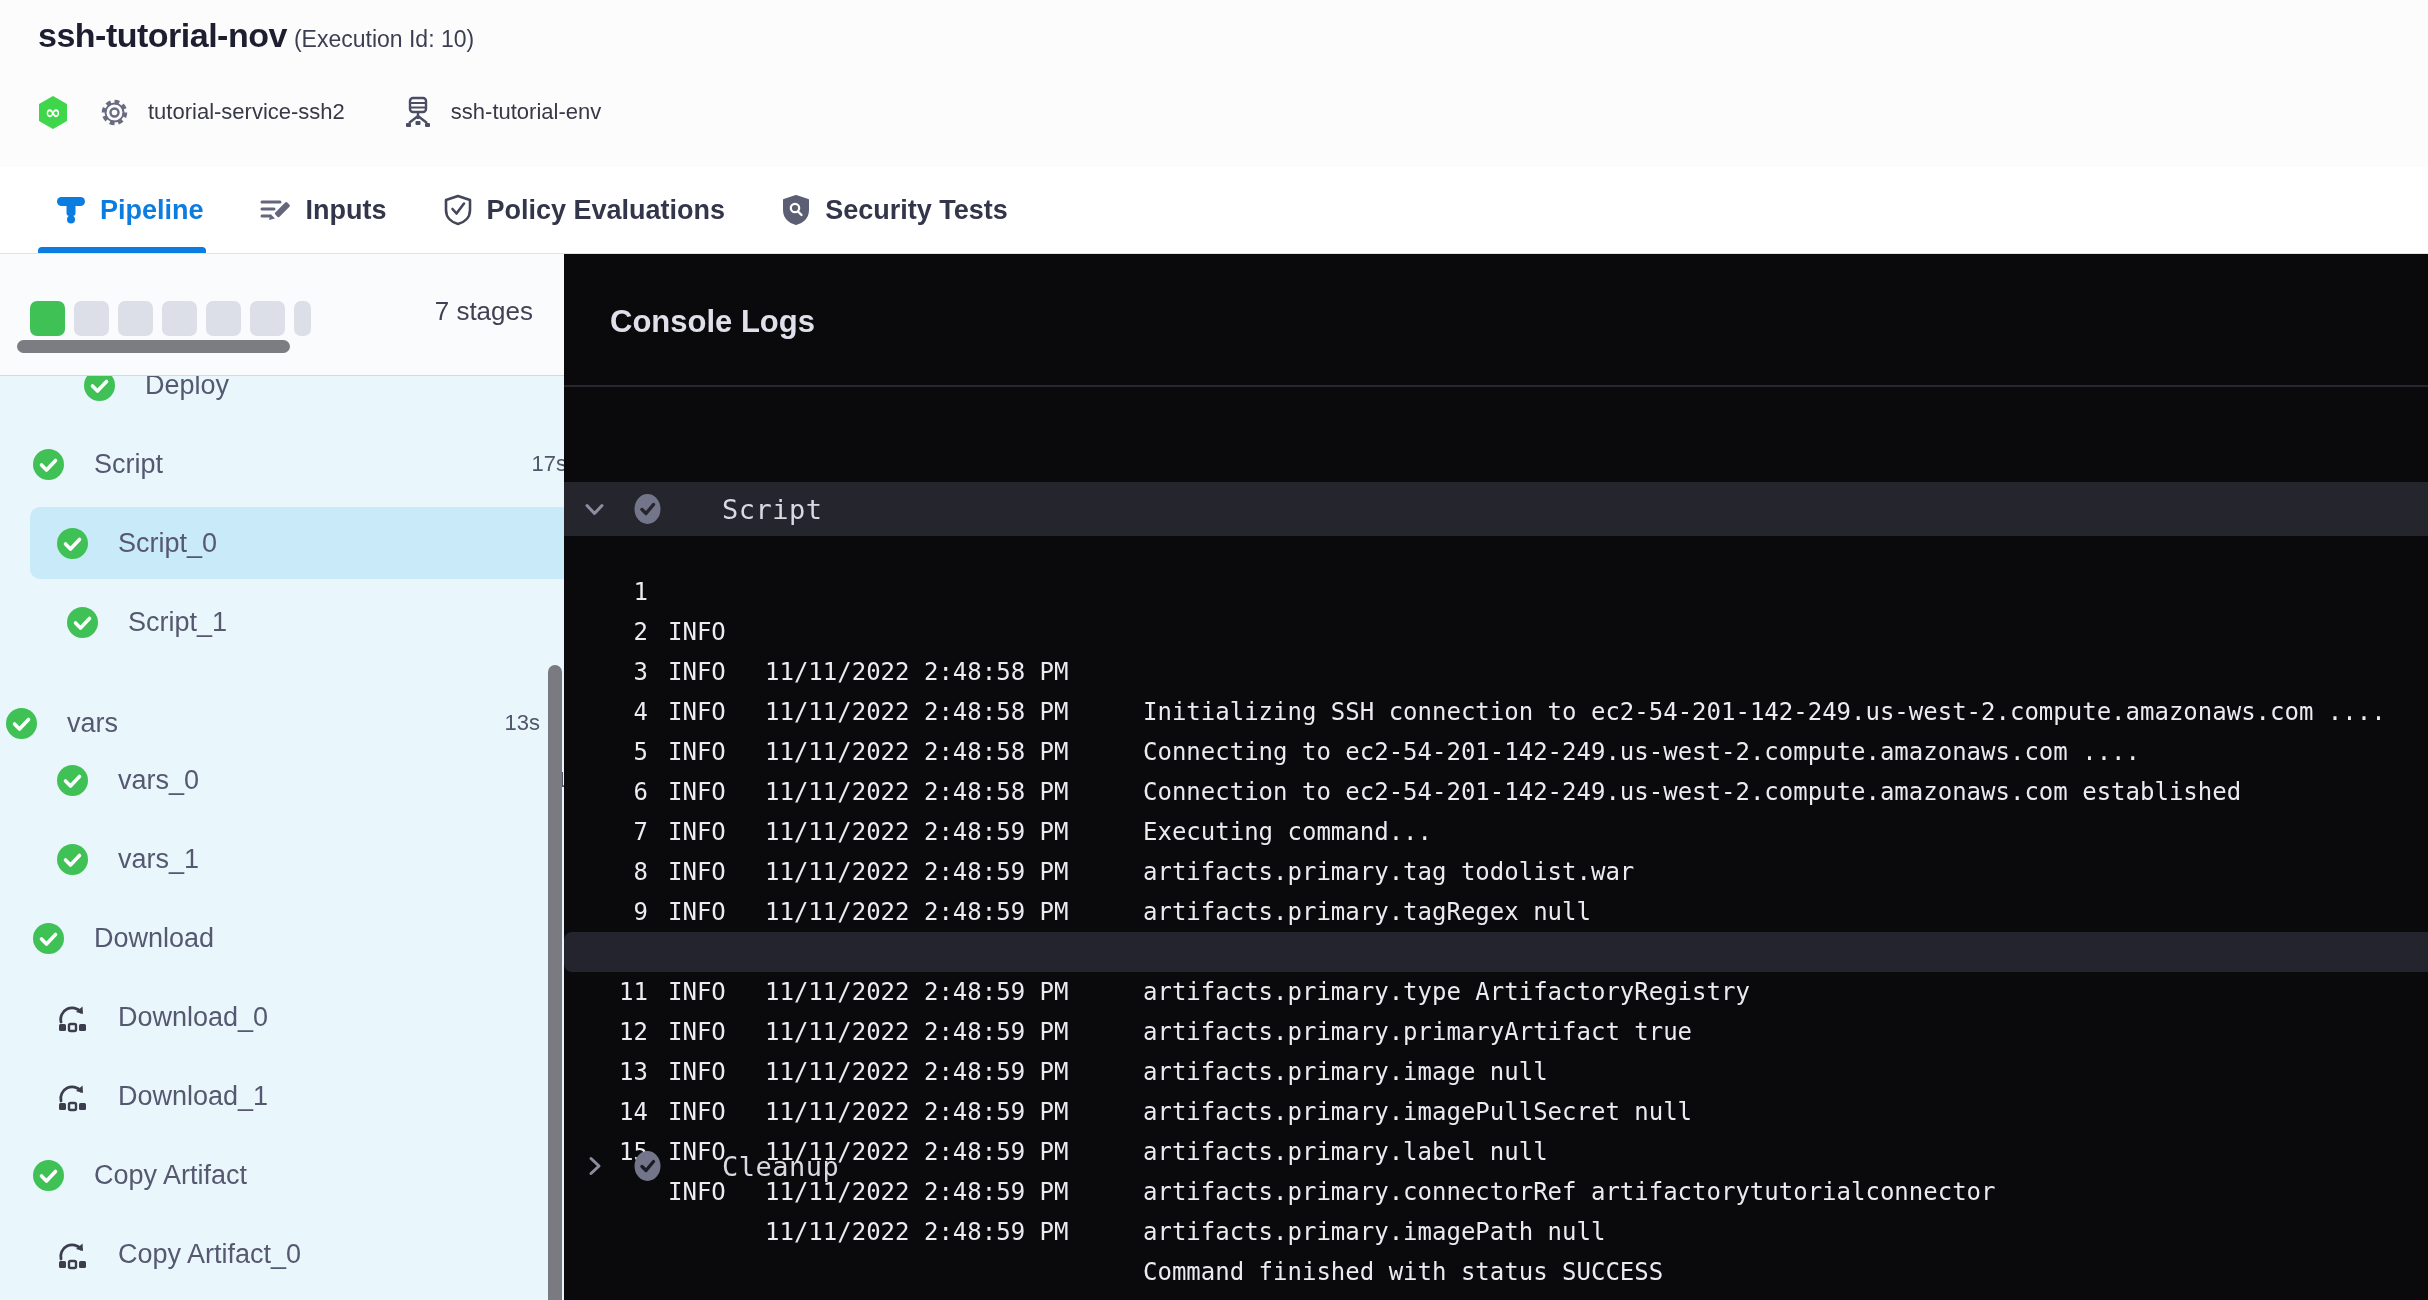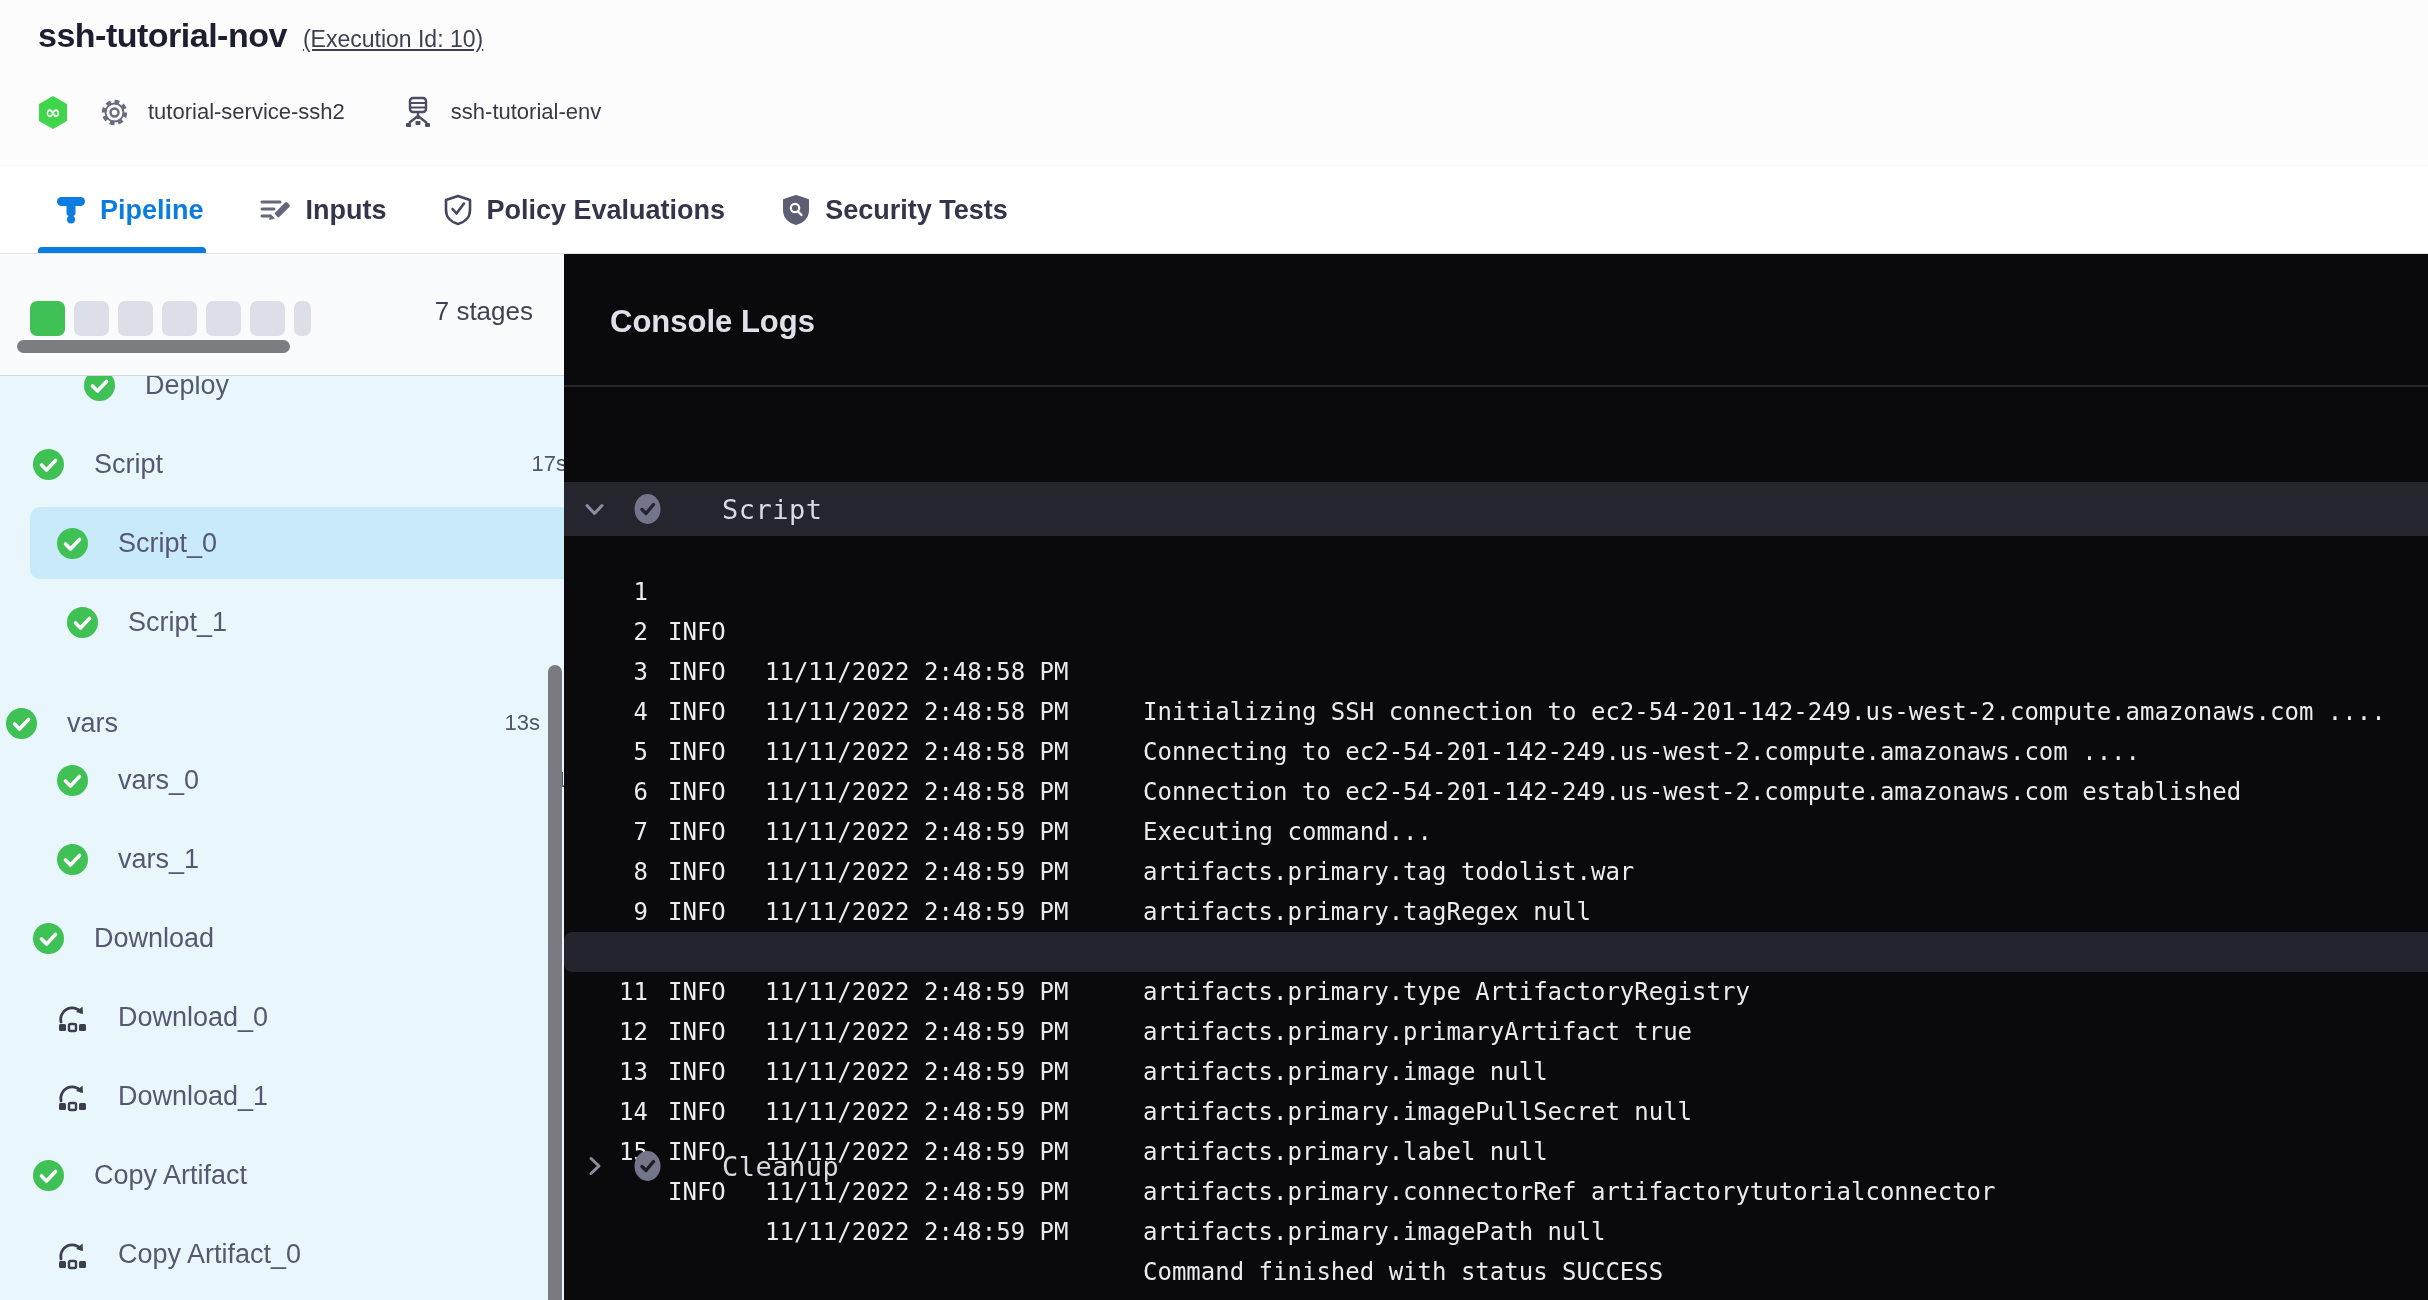--- a/index.html
+++ b/index.html
@@ -2,23 +2,23 @@
 <html style="--accent-blue: #0b7ce0; --success-green: #3fc155; --brand-green-hex: #3fd64b; --console-bg: #0a0a0c; --console-highlight: #23242d; --sidebar-bg: #e9f7fd; --sidebar-selected: #c9eaf8;"><head>
 <meta charset="utf-8">
 <style>
   html,body{margin:0;padding:0;background:#ffffff;}
   .app{position:relative;width:2428px;height:1300px;overflow:hidden;background:#fff;
        font-family:"Liberation Sans",sans-serif;-webkit-font-smoothing:antialiased;}
 
   
   .exec-header{position:absolute;top:0;left:0;right:0;height:167px;background:#fcfcfd;
                border-bottom:1px solid #dcdde4;}
-  .title-row{position:absolute;left:38px;top:16px;display:flex;align-items:baseline;gap:16px;}
+  .title-row{position:absolute;left:38px;top:16px;display:flex;align-items:baseline;gap:7px;}
   .page-title{margin:0;font-size:34px;font-weight:700;color:#1d1f30;letter-spacing:-0.5px;}
-  .exec-id{font-size:23px;color:#3c3e52;text-decoration:underline;}
+  .exec-id{font-size:23px;color:#3c3e52;}
   .meta-row{position:absolute;left:38px;top:92px;height:40px;display:flex;align-items:center;}
   .meta-ic{display:inline-flex;align-items:center;}
   .svc-gear{margin-left:31px;}
   .meta-label{font-size:22px;color:#383946;margin-left:18px;}
   .env-ic{margin-left:58px;}
 
   
   .tabbar{position:absolute;top:167px;left:0;right:0;height:87px;background:#ffffff;
           border-bottom:1px solid #e2e3ea;display:flex;align-items:center;padding-left:56px;gap:56px;
           box-sizing:border-box;}

